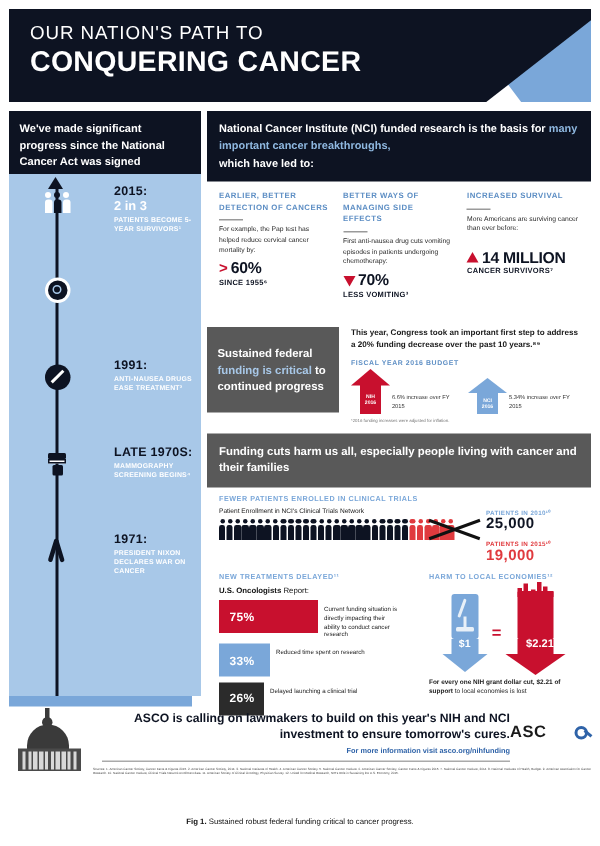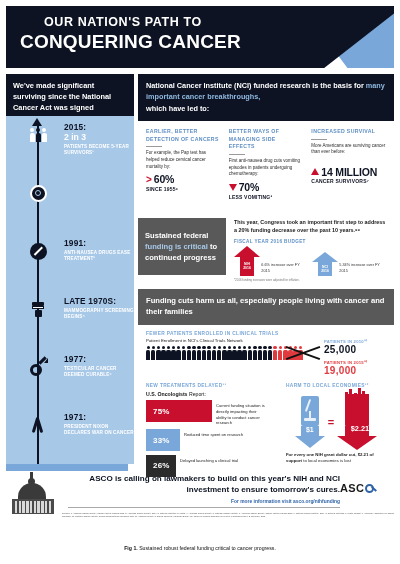--- a/index.html
+++ b/index.html
@@ -20,41 +20,41 @@
     clip-path: polygon(0 0, 100% 0, 100% 12%, 82% 100%, 0 100%);
     overflow:hidden;
   }
   .header-accent {
     position:absolute; left:6px; top:6px; width:388px; height:62px;
     background:#7aa7d9;
     clip-path: polygon(76% 0, 100% 0, 100% 100%, 88% 100%);
     z-index:0;
   }
   .header-inner { position:relative; z-index:2; padding:10px 0 0 14px; }
-  .h-line1 { color:#fff; font-size:12.5px; font-weight:bold; letter-spacing:.6px; line-height:1.1;margin-left:24px; }
+  .h-line1 { color:#fff; font-size:12.5px; font-weight:normal; letter-spacing:.6px; line-height:1.1; }
   .h-line2 { color:#fff; font-size:19px; font-weight:bold; letter-spacing:.2px; line-height:1.15; margin-top:1px; }
 
   
   .left-col { position:absolute; left:6px; top:74px; width:128px; height:390px; }
   .left-head {
     background:#0d1322; color:#fff; padding:6px 7px 7px 7px;
     font-size:7.4px; font-weight:bold; line-height:1.5; height:42px;
   }
   .timeline {
     position:relative; background:#a8c8e8; height:348px; padding-top:4px;
   }
   .tl-axis {
     position:absolute; left:31px; top:6px; bottom:0; width:1.6px; background:#0d1322;
   }
   .tl-arrow {
     position:absolute; left:26px; top:2px; width:0;height:0;
     border-left:5.5px solid transparent; border-right:5.5px solid transparent;
     border-bottom:8px solid #0d1322;
   }
-  .tl-item { position:relative; display:flex; align-items:flex-start; height:58px; padding-left:0; }
+  .tl-item { position:relative; display:flex; align-items:flex-start; height:58px; padding-left:12px; }
   .tl-mark {
     position:absolute; left:19px; width:26px; display:flex; justify-content:center; align-items:center;
     top:4px; height:22px; z-index:3;
   }
   .tl-body { margin-left:58px; padding-top:2px; }
   .tl-year { font-size:8.3px; font-weight:bold; color:#0d1322; letter-spacing:.2px; }
   .tl-stat { font-size:8.6px; font-weight:bold; color:#ffffff; line-height:1.1; margin-top:1px; }
   .tl-desc { font-size:4.6px; font-weight:bold; color:#ffffff; line-height:1.35; margin-top:1.5px; letter-spacing:.15px; }
 
   
@@ -201,21 +201,21 @@
   .dome .d-ball { position:absolute;left:22px;top:8px;width:7px;height:7px;border-radius:50%;background:#3a3a3a; }
   .dome .d-dome { position:absolute;left:12px;top:13px;width:28px;height:17px;
       border-radius:16px 16px 0 0; background:#3a3a3a; }
   .dome .d-cols { position:absolute;left:6px;top:29px;width:42px;height:15px;background:#4a4a4a;
       display:flex; gap:1.4px; justify-content:center; padding-top:2px; }
   .dome .d-cols i { width:2.4px;height:12px;background:#d8d8d8;display:block; }
   .foot-txt { flex:1; padding-left:4px; padding-top:3px;text-align:right; }
   .foot-h { font-size:8.1px; font-weight:bold; color:#0d1322; line-height:1.4; }
   .foot-link { font-size:4.9px; font-weight:bold; color:#2f63a8; margin-top:3px; }
   .foot-rule { height:1px; background:#aaa; margin-top:3px; }
-  .asco-logo { width:54px; display:flex; align-items:center; justify-content:flex-start;
+  .asco-logo { width:54px; display:flex; align-items:center; justify-content:space-between;
       font-size:11px; font-weight:bold; color:#1a1a1a; letter-spacing:.4px; padding-right:2px; padding-bottom:10px; }
   .asco-o { display:inline-block; width:9px;height:9px;border-radius:50%;border:2px solid #2f63a8;
       position:relative; margin-left:1px; }
   .asco-o::after { content:""; position:absolute;left:4px;top:2px;width:6px;height:2px;background:#2f63a8;transform:rotate(40deg); }
 
   .refs { position:absolute; left:62px; top:512px; width:332px;
           font-size:2.05px; color:#4a4a4a; line-height:1.5; text-align:justify; }
   .caption { position:absolute; left:0; top:545px; width:400px; text-align:center;
              font-size:5.2px; color:#111; }
   .caption b { font-weight:bold; }
@@ -228,21 +228,21 @@
 
   <div class="header-accent"></div>
   <div class="header">
     <div class="header-inner">
       <div class="h-line1">OUR NATION'S PATH TO</div>
       <div class="h-line2">CONQUERING CANCER</div>
     </div>
   </div>
 
   <div class="left-col">
-    <div class="left-head">We've made significant surviving since the National Cancer Act was signed</div>
+    <div class="left-head">We've made significant progress since the National Cancer Act was signed</div>
     <div class="timeline">
       <div class="tl-arrow"></div>
       <div class="tl-axis"></div>
 
       <div class="tl-item">
         <div class="tl-mark">
           <div class="ic-people">
             <div class="person">
                 <div class="p-head"></div>
                 <div class="p-body"></div>
@@ -289,33 +289,20 @@
               <div class="m-mid"></div>
               <div class="m-bot"></div>
             </div>
         </div>
         <div class="tl-body">
           <div class="tl-year">LATE 1970S:</div>
           <div class="tl-desc">MAMMOGRAPHY SCREENING BEGINS⁴</div>
         </div>
       </div>
 
-      <div class="tl-item">
-        <div class="tl-mark">
-          <div class="ic-male">
-              <div class="m-circ"></div>
-              <div class="m-arr"></div>
-              <div class="m-arrh"></div>
-            </div>
-        </div>
-        <div class="tl-body">
-          <div class="tl-year">1977:</div>
-          <div class="tl-desc">TESTICULAR CANCER DEEMED CURABLE⁵</div>
-        </div>
-      </div>
 
       <div class="tl-item">
         <div class="tl-mark">
           <div class="ic-ribbon">
               <div class="r1"></div>
               <div class="r2"></div>
             </div>
         </div>
         <div class="tl-body">
           <div class="tl-year">1971:</div>

